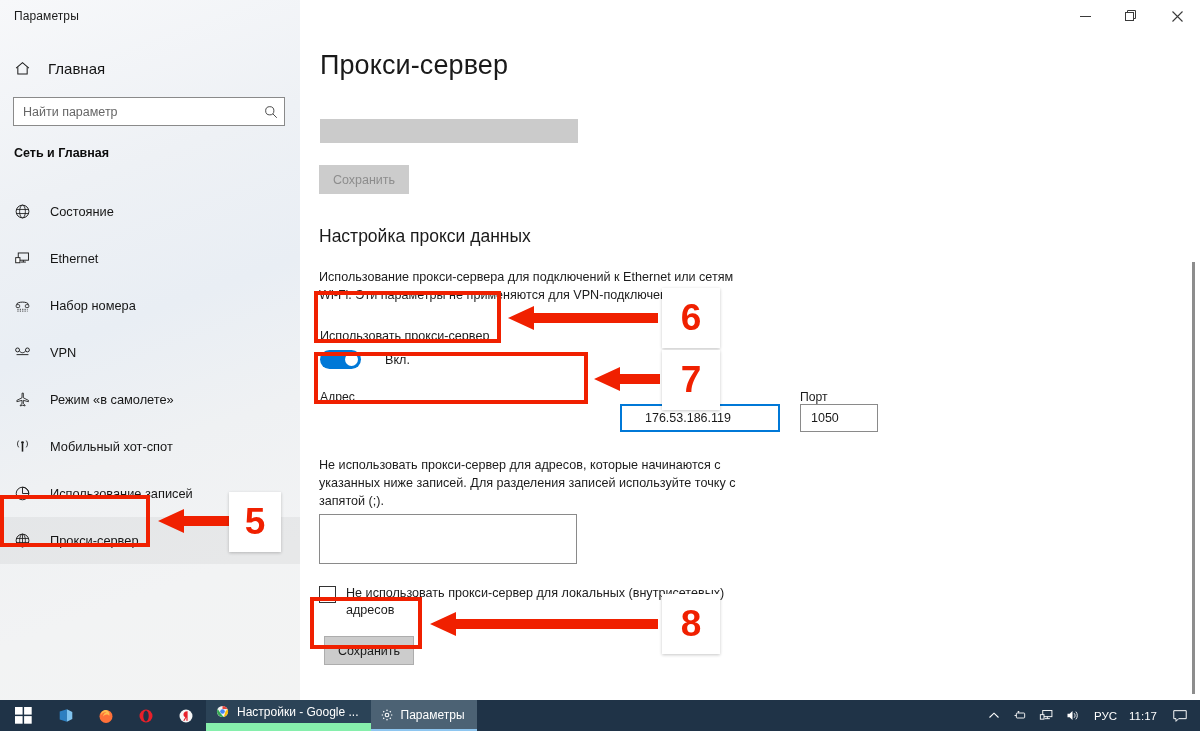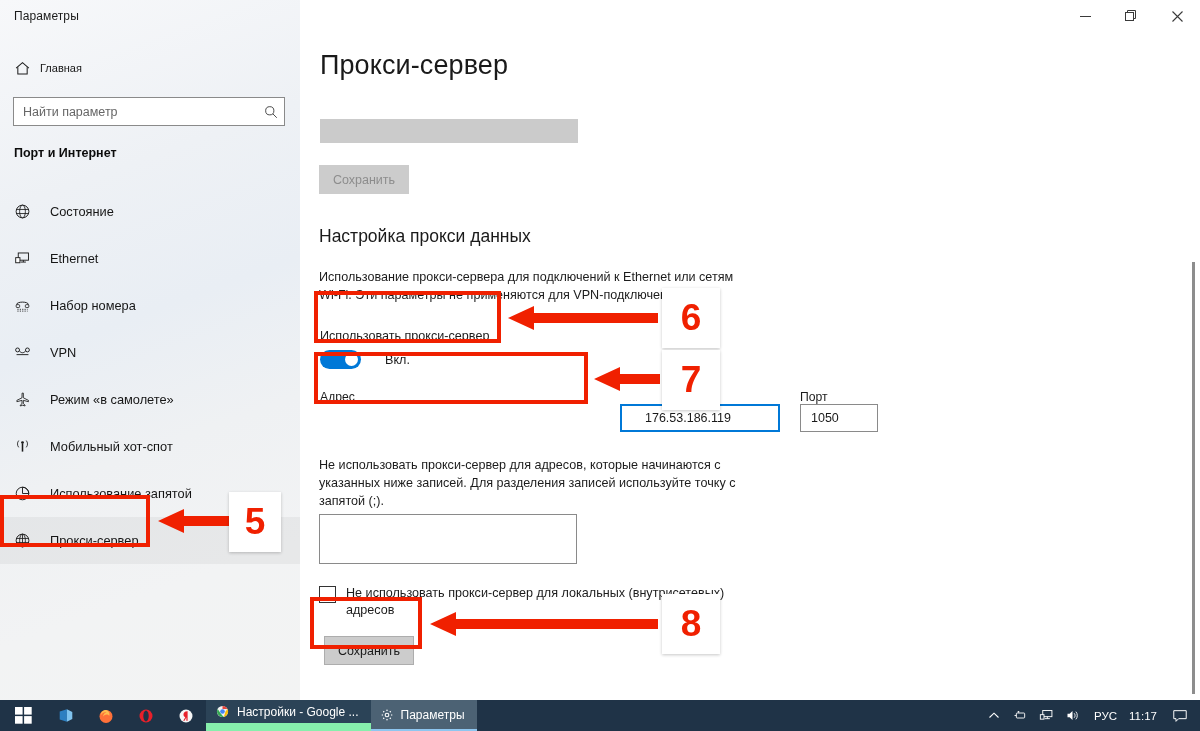--- a/index.html
+++ b/index.html
@@ -46,21 +46,21 @@
     width: 300px; height: 703px;
     background: linear-gradient(160deg,#f7f8fa 0%, #eef1f5 26%, #e9eef4 45%, #eff1f3 62%, #f2f3f4 80%, #f3f3f3 100%);
     overflow: hidden;
   }
   .home-row {
     position: absolute; left: 0; top: 52px;
     width: 300px; height: 32px;
     display: flex; align-items: center; padding-left: 14px;
   }
   .home-row .ic { width: 26px; color:#1d1d1d; display:flex; align-items:center;}
-  .home-row .lbl { font-size: 11px; color: #141414; margin-left: 0; }
+  .home-row .lbl { font-size: 15px; color: #141414; margin-left: 8px; }
 
   .search-box {
     position: absolute; left: 13px; top: 97px;
     width: 272px; height: 29px;
     background: #fff; border: 1px solid #8a8a8a;
     display: flex; align-items: center;
   }
   .search-box input {
     flex: 1; border: none; outline: none;
     font-family: "Liberation Sans", sans-serif;
@@ -304,21 +304,21 @@
     <div class="search-box">
       <input type="text" placeholder="Найти параметр" style="">
       <span class="search-ic">
         <svg width="14" height="14" viewBox="0 0 16 16">
           <circle cx="6.6" cy="6.6" r="4.7" fill="none" stroke="#333" stroke-width="1"></circle>
           <path d="M10.2 10.2 L14.6 14.6" stroke="#333" stroke-width="1"></path>
         </svg>
       </span>
     </div>
 
-    <div class="section-head">Порт и Интернет</div>
+    <div class="section-head">Сеть и Главная</div>
 
     <div class="navlist">
 
       <div class="navitem">
         <span class="nic">
           <svg width="17" height="17" viewBox="0 0 20 20">
             <circle cx="10" cy="10" r="7.5" fill="none" stroke="#1b1b1b" stroke-width="1.1"></circle>
             <ellipse cx="10" cy="10" rx="3.4" ry="7.5" fill="none" stroke="#1b1b1b" stroke-width="1"></ellipse>
             <path d="M2.6 7.6 H17.4 M2.6 12.4 H17.4" stroke="#1b1b1b" stroke-width="1"></path>
           </svg>
@@ -383,21 +383,21 @@
         <span class="nlbl">Мобильный хот-спот</span>
       </div>
 
       <div class="navitem">
         <span class="nic">
           <svg width="17" height="17" viewBox="0 0 20 20">
             <path d="M10 10 V2.6 A7.4 7.4 0 0 1 17.4 10 Z" fill="none" stroke="#1b1b1b" stroke-width="1.1"></path>
             <circle cx="10" cy="10" r="7.4" fill="none" stroke="#1b1b1b" stroke-width="1.1"></circle>
           </svg>
         </span>
-        <span class="nlbl">Использование запятой</span>
+        <span class="nlbl">Использование записей</span>
       </div>
 
       <div class="navitem selected">
         <span class="nic">
           <svg width="17" height="17" viewBox="0 0 20 20">
             <circle cx="10" cy="10" r="7.5" fill="none" stroke="#1b1b1b" stroke-width="1.1"></circle>
             <ellipse cx="10" cy="10" rx="3.4" ry="7.5" fill="none" stroke="#1b1b1b" stroke-width="1"></ellipse>
             <path d="M2.6 7.6 H17.4 M2.6 12.4 H17.4 M10 2.5 V17.5" stroke="#1b1b1b" stroke-width="1"></path>
           </svg>
         </span>

